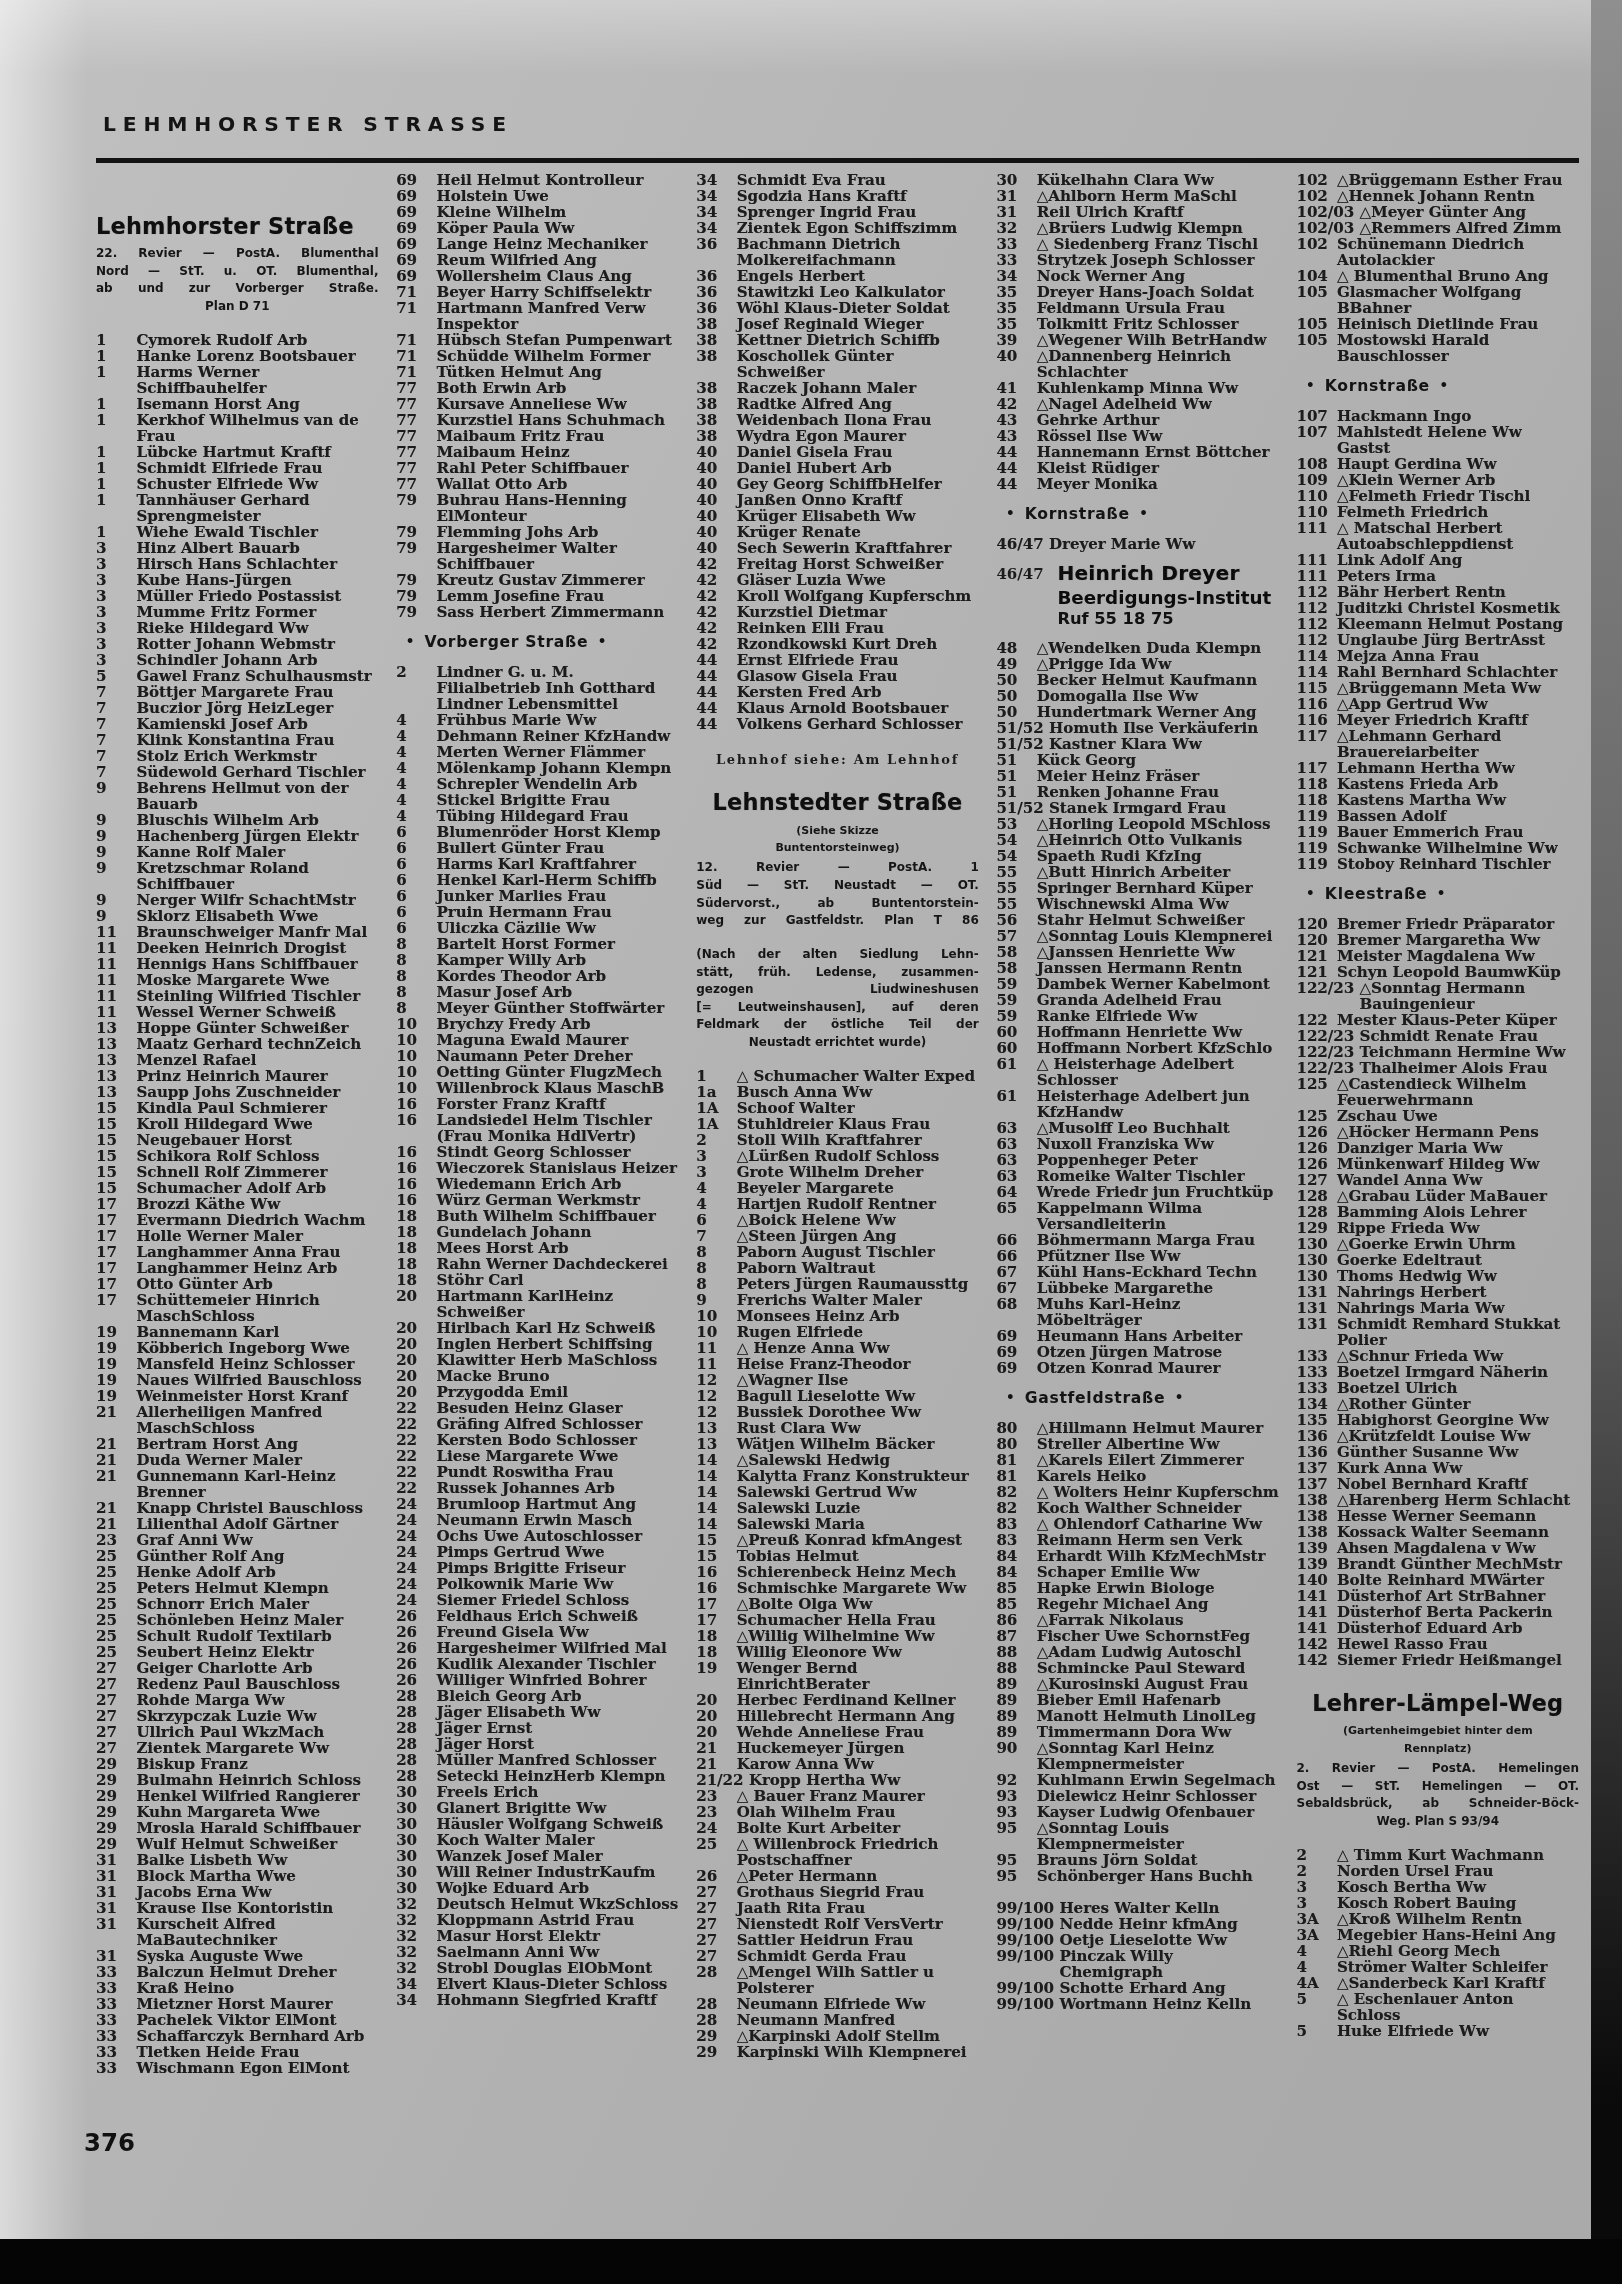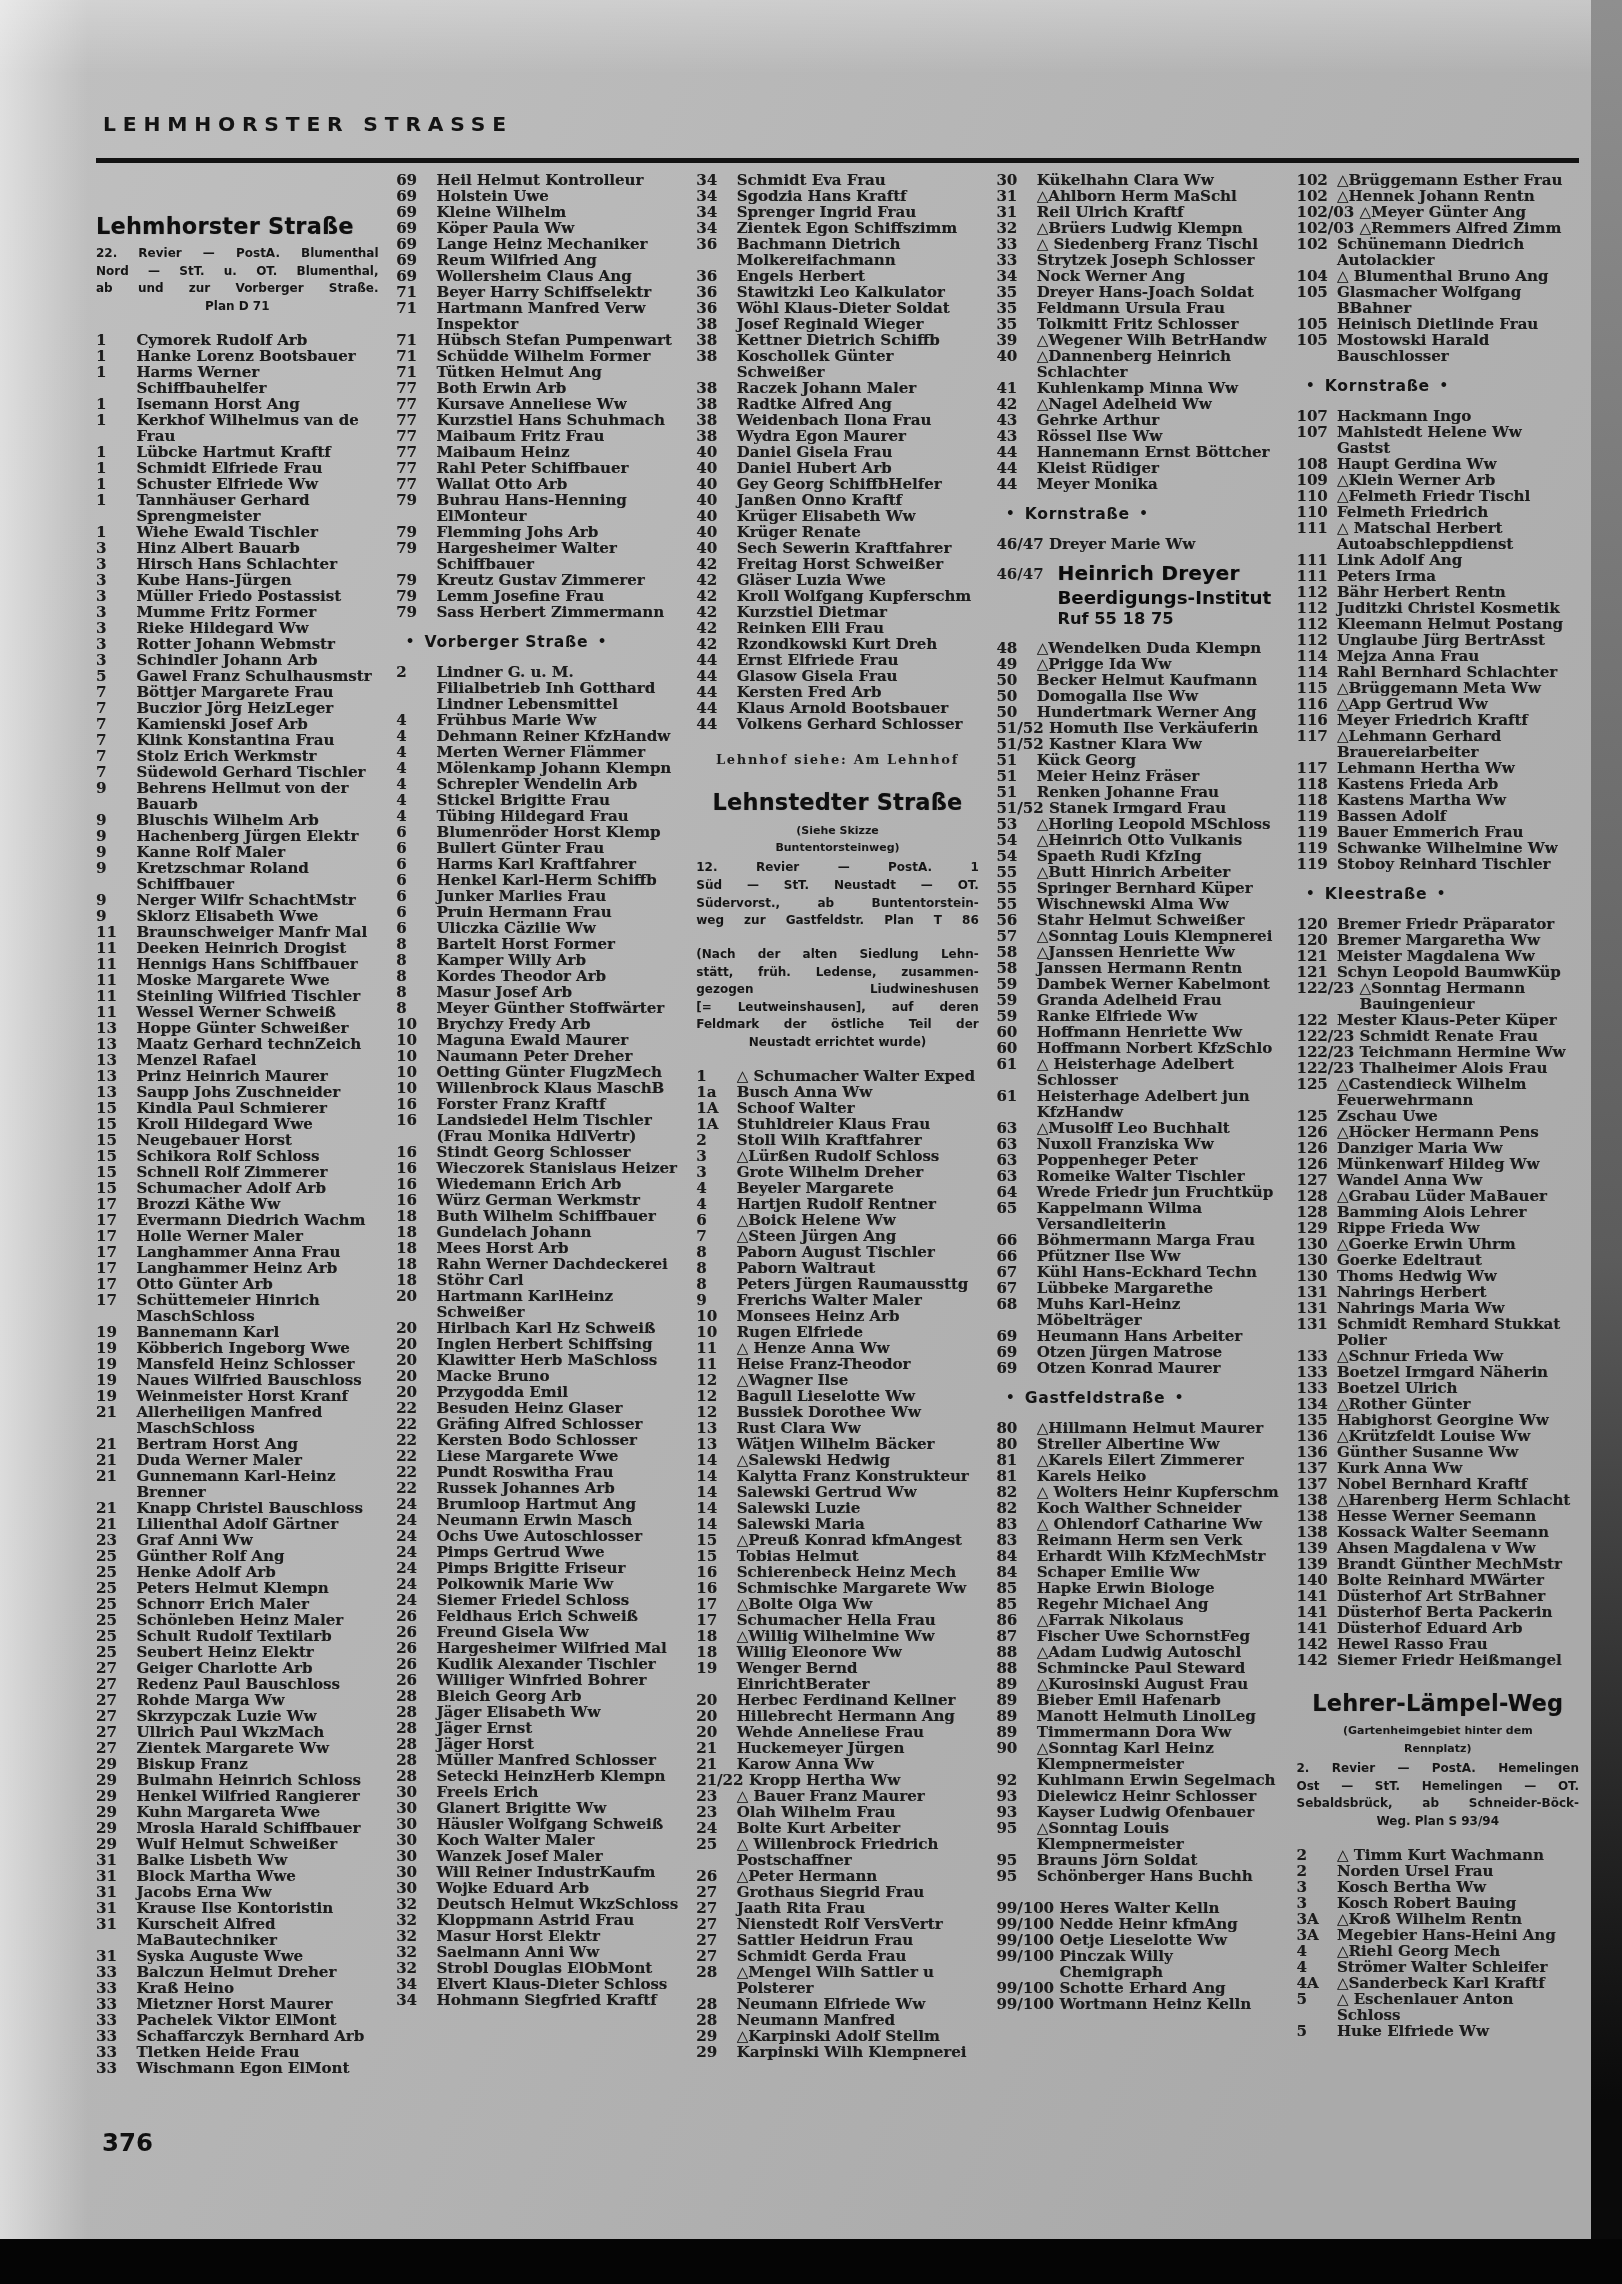--- a/index.html
+++ b/index.html
@@ -86,21 +86,21 @@
   .ad .s{
     font-family:"DejaVu Sans",sans-serif;font-weight:800;font-size:18.3px;
     line-height:21.7px;color:#0c0c0c;
   }
   .ad .r{
     font-family:"DejaVu Sans",sans-serif;font-weight:700;font-size:16.3px;
     line-height:20.3px;color:#111;
   }
   .gap{height:16.3px;}
   .page-number{
-    position:absolute;left:102px;top:2128px;
+    position:absolute;left:84px;top:2128px;
     font-family:"DejaVu Sans",sans-serif;font-weight:800;font-size:24.4px;color:#101010;
   }
 </style>
 </head>
 <body>
 
 <div class="page">
   <div class="running-head">LEHMHORSTER STRASSE</div>
   <div class="rule"></div>
   <div id="columns">

